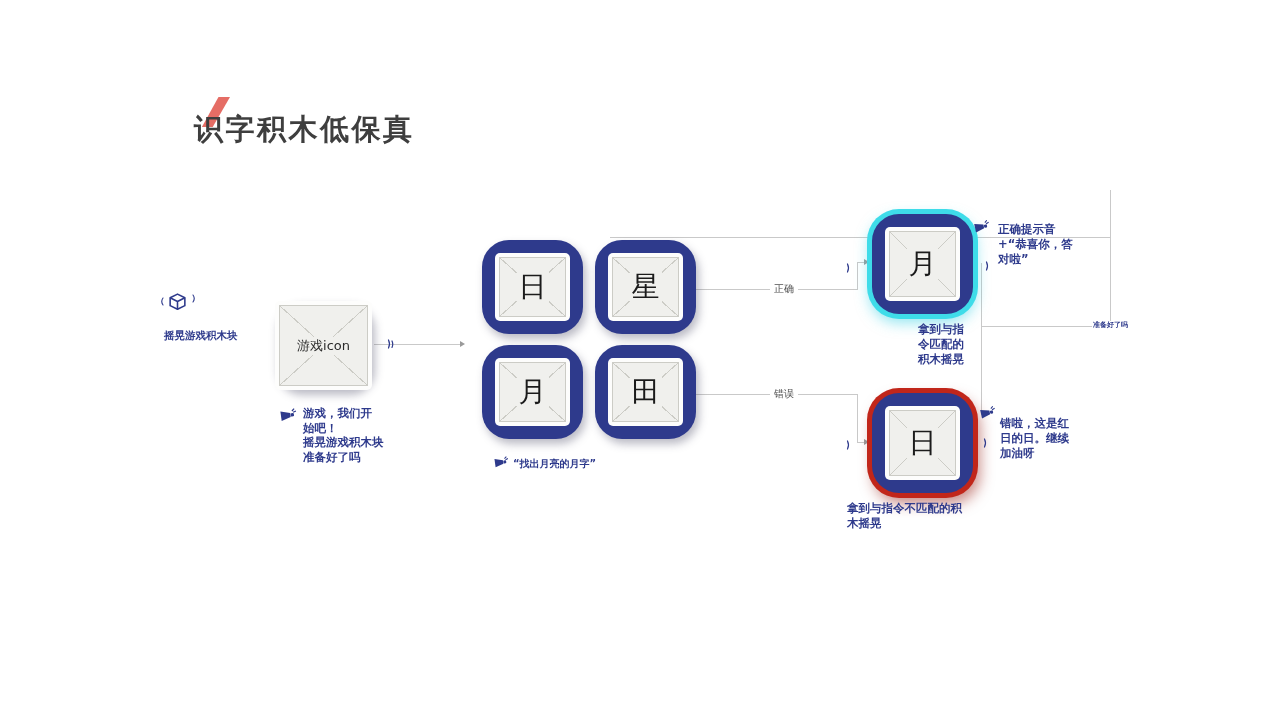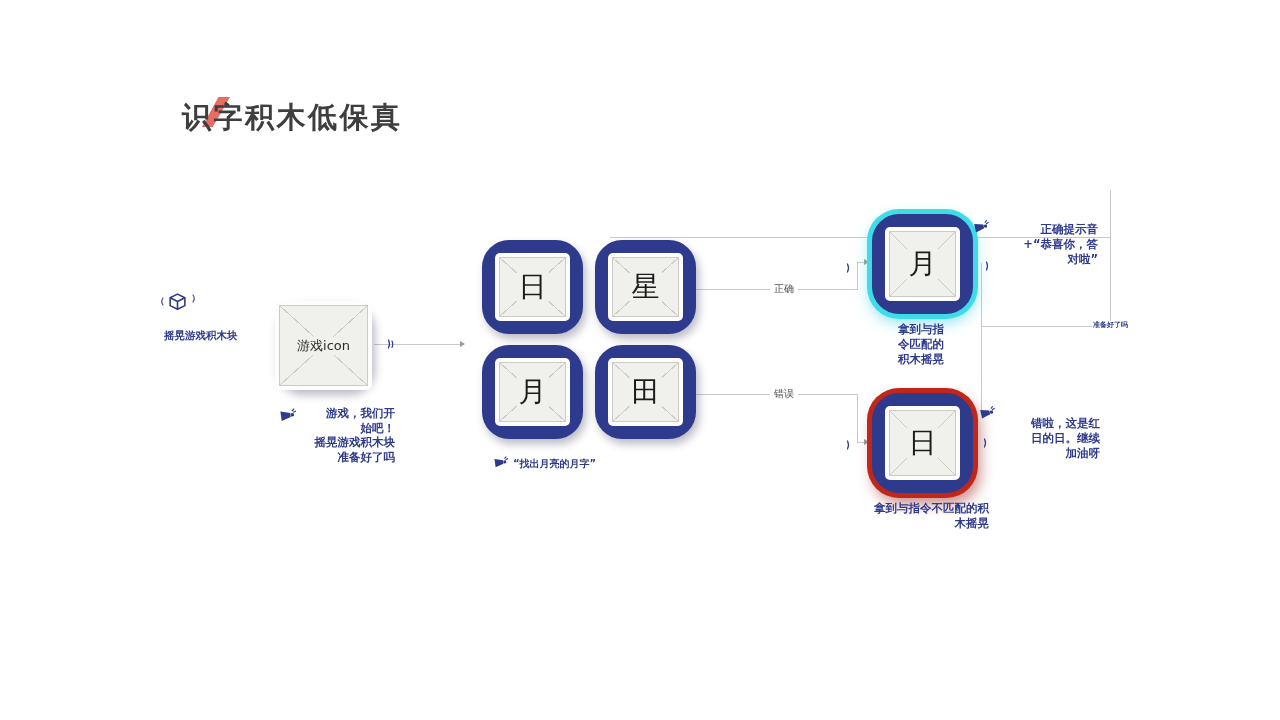--- a/index.html
+++ b/index.html
@@ -2,21 +2,21 @@
 <html><head>
 <meta charset="utf-8">
 <style>
   html,body { margin:0; padding:0; background:#ffffff; }
   .canvas {
     position:relative; width:1280px; height:720px; background:#ffffff;
     overflow:hidden; font-family:"DejaVu Sans","Liberation Sans",sans-serif;
     --navy:#2e3a8c; --cyan:#3edce9; --red:#c1261a; --accent_red:#e0544a;
   }
   .page-title {
-    position:absolute; left:182px; top:98px; z-index:3; margin:0;
+    position:absolute; left:182px; top:98px; z-index:3; margin:12px;
     font-size:29px; font-weight:bold; letter-spacing:2.5px; color:#3e3e3e;
   }
   .title-accent {
     position:absolute; left:194px; top:97px; width:36px; height:30px; z-index:2;
     background:var(--accent_red); opacity:.85;
     clip-path:polygon(22% 100%, 68% 0%, 100% 0%, 52% 100%);
   }
   
   .line { position:absolute; background:#c9c9c9; z-index:1; }
   .line.h { height:1px; } .line.v { width:1px; }
@@ -51,21 +51,21 @@
       linear-gradient(to top right, transparent calc(50% - .5px), #ccccc6 calc(50% - .5px), #ccccc6 calc(50% + .5px), transparent calc(50% + .5px)),
       linear-gradient(to bottom right, transparent calc(50% - .5px), #ccccc6 calc(50% - .5px), #ccccc6 calc(50% + .5px), transparent calc(50% + .5px));
   }
   .block .char { font-size:28px; color:#1b1b1b; background:#f0f0ed; padding:0 2px; line-height:1.1; }
   .block .small-label { font-size:13px; color:#2b2b2b; background:#f0f0ed; padding:0 2px; }
   .block.correct { box-shadow:0 0 0 5px var(--cyan), 0 6px 14px 3px rgba(62,210,230,.55); }
   .block.wrong   { box-shadow:0 0 0 5px var(--red), 4px 8px 14px 3px rgba(150,30,20,.5); }
   
   .note {
     position:absolute; z-index:4; color:var(--navy); font-size:11.5px;
-    line-height:15px; font-weight:600; white-space:pre-line;text-align:right;
+    line-height:15px; font-weight:600; white-space:pre-line;
   }
   .icon { position:absolute; z-index:4; line-height:0; }
 </style>
 </head>
 <body>
 
 <div class="canvas" style="--navy: #2e3a8c; --cyan: #3edce9; --red: #c1261a; --accent_red: #e0544a;">
 
   <div class="title-accent"></div>
   <h1 class="page-title">识字积木低保真</h1>
@@ -198,21 +198,21 @@
     </svg>
   </span>
   <span class="icon" style="left:984px; top:261px;">
     <svg width="8" height="10" viewBox="0 0 8 10" fill="none" stroke="#2e3a8c" stroke-width="1.2" stroke-linecap="round">
         <path d="M2.5 1 Q4.5 5 2.5 9"></path>
       </svg>
   </span>
   <div class="note" style="left:998px; top:222px; width:100px;">正确提示音
 +“恭喜你，答
 对啦”</div>
-  <div class="note" style="left:864px; top:322px; width:80px;">拿到与指
+  <div class="note" style="left:918px; top:322px; width:80px;">拿到与指
 令匹配的
 积木摇晃</div>
 
   <div class="block wrong" style="left:872px; top:393px; width:101px; height:100px;">
     <div class="face">
         <div class="xarea">
           <span class="char">日</span>
         </div>
       </div>
   </div>

